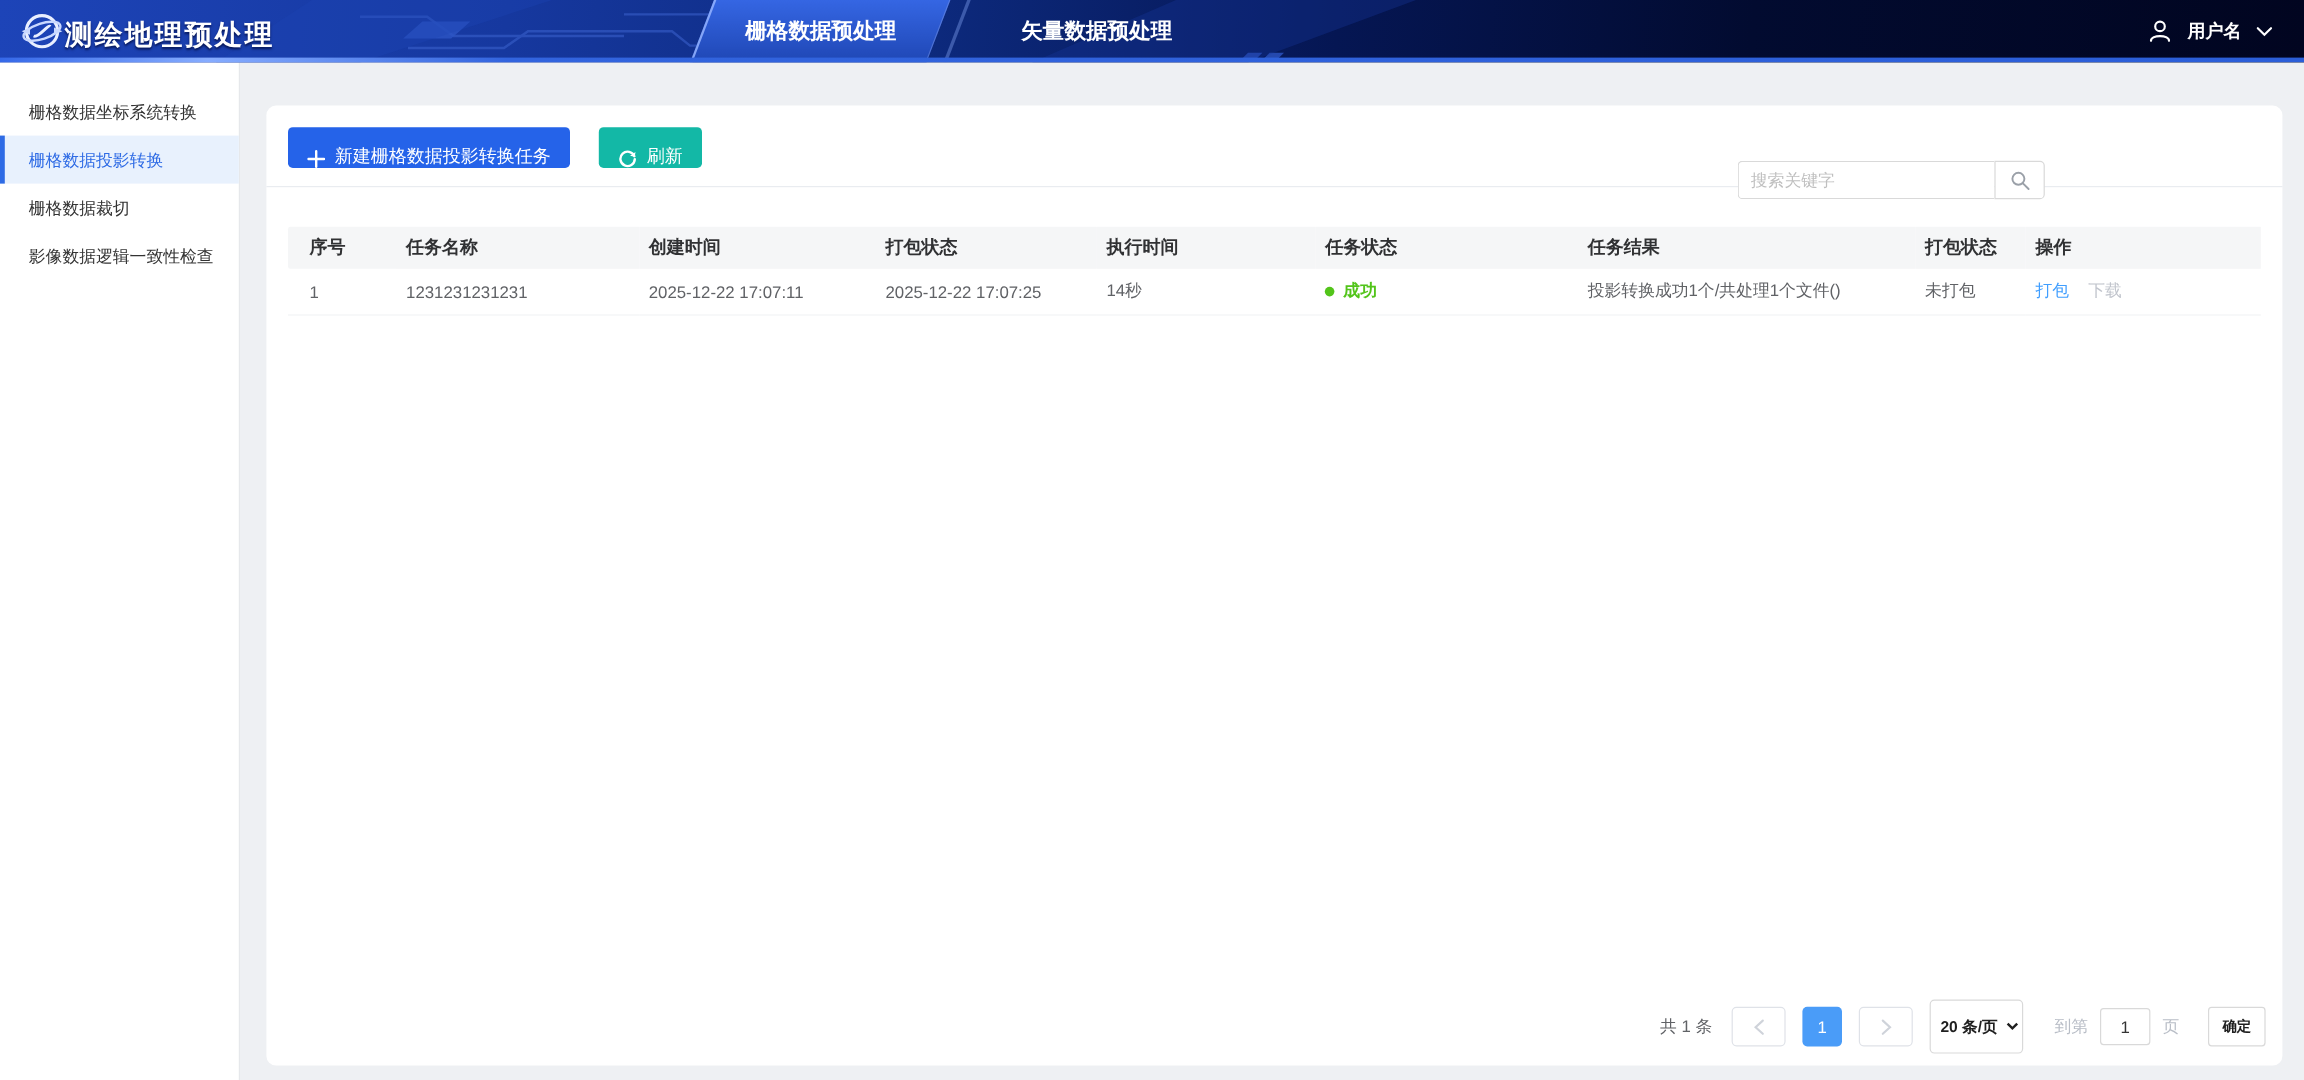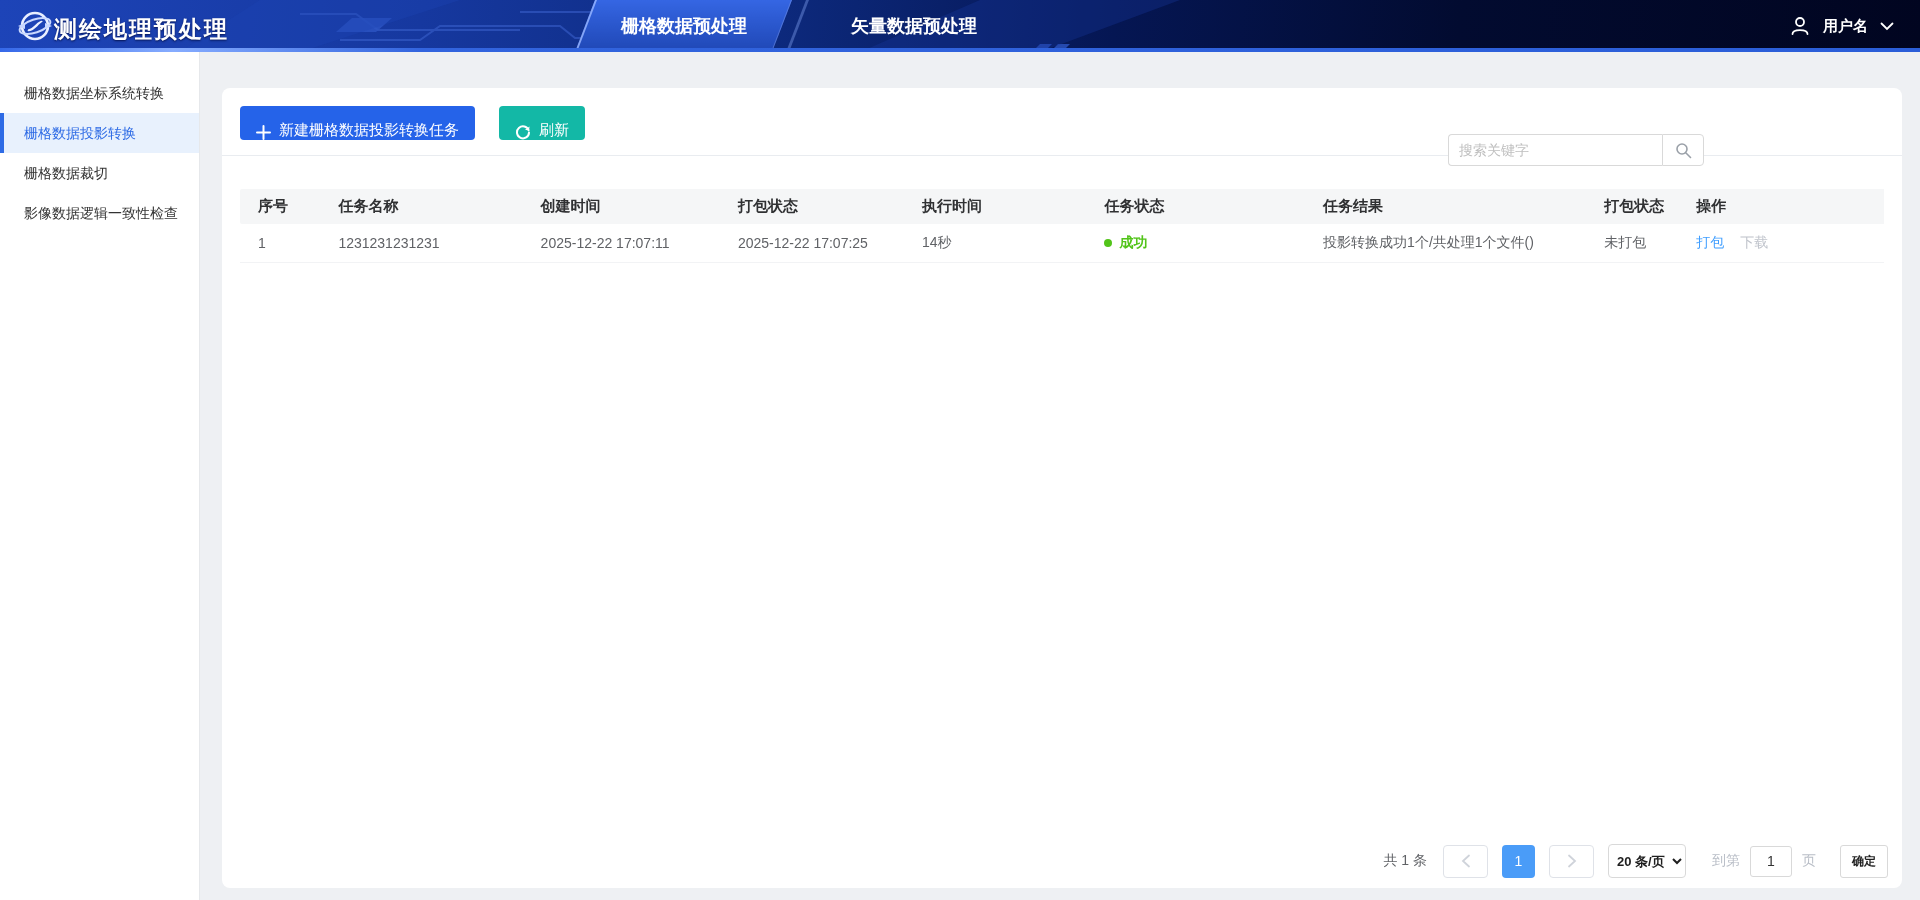--- a/index.html
+++ b/index.html
@@ -69,21 +69,21 @@
   .link { color:#409eff; cursor:pointer; margin-right:12px; }
   .link-disabled { color:#c0c4cc; cursor:default; }
 
   
   .pagination { position:absolute; right:14px; bottom:10px; display:flex; align-items:center; font-size:14px; color:#606266; }
   .pg-total { margin-right:16px; white-space:nowrap; }
   .pg-btn { width:45px; height:33px; border:1px solid #dfe2e8; border-radius:4px; background:#fff;
     display:flex; align-items:center; justify-content:center; margin-right:14px; cursor:default; }
   .pg-page { width:33px; height:33px; border-radius:4px; background:#4a9cf8; color:#fff;
     display:flex; align-items:center; justify-content:center; margin-right:14px; font-size:14px; cursor:pointer; }
-  .pg-size { height:34px; border:1px solid #d9d9d9; border-radius:4px; background:#fff; color:#1f1f1f;
+  .pg-size { height:45px; border:1px solid #d9d9d9; border-radius:4px; background:#fff; color:#1f1f1f;
     font-size:13px; padding:0 4px; margin:0 16px 0 0; outline:none; font-weight:bold;
     font-family:"Liberation Sans","DejaVu Sans",sans-serif; }
   .pg-goto-label { color:#b9bec7; margin:0 10px; white-space:nowrap; }
   .pg-goto-input { width:42px; height:31px; border:1px solid #d9d9d9; border-radius:3px; text-align:center;
     font-size:14px; color:#333; outline:none; font-family:"Liberation Sans","DejaVu Sans",sans-serif; }
   .pg-confirm { height:33px; border:1px solid #d9d9d9; border-radius:3px; background:#fff;
     font-size:12px; font-weight:bold; color:#1f1f1f; padding:0 11px; margin-left:14px; cursor:pointer;
     font-family:"Liberation Sans","DejaVu Sans",sans-serif; }
 </style>
 </head>

